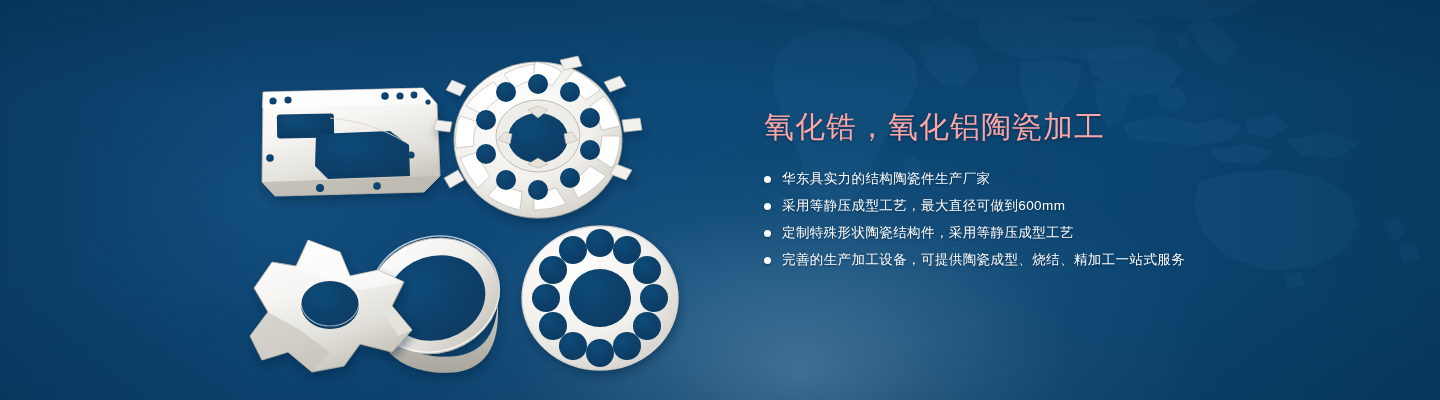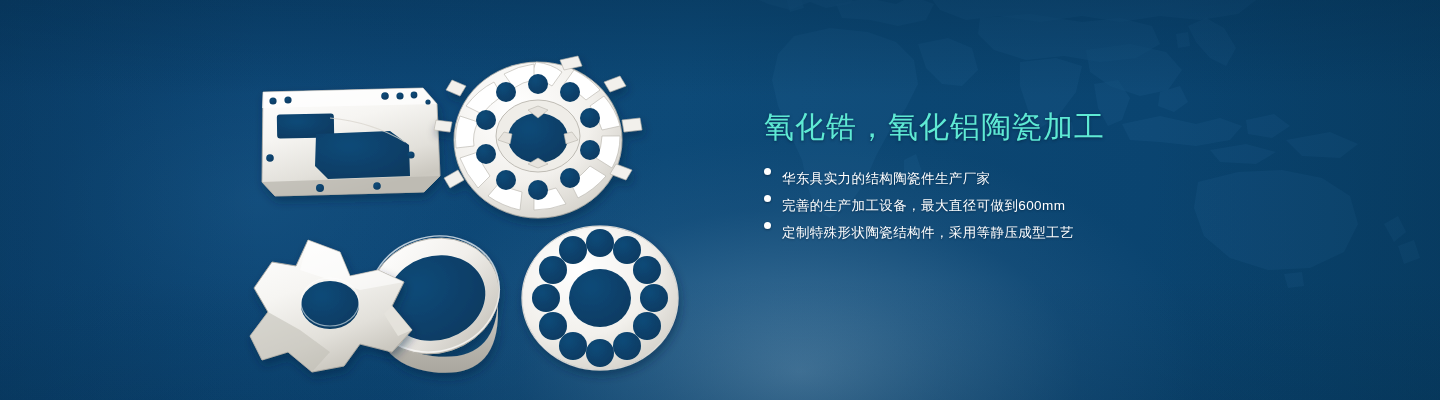--- a/index.html
+++ b/index.html
@@ -46,27 +46,27 @@
   }
   .worldmap svg{display:block;width:100%;height:100%;}
 
   
   .products{position:absolute;left:0;top:0;width:700px;height:400px;}
   .products svg{display:block;width:100%;height:100%;}
 
   
   .copy{position:absolute;left:764px;top:108px;width:600px;}
   .headline{
-    font-size:30px;line-height:38px;color:#5eead4;
+    font-size:30px;line-height:38px;color:#fca5a5;
     letter-spacing:1px;font-weight:400;white-space:nowrap;
     text-shadow:0 1px 3px rgba(0,24,48,0.55);
   }
   .bullets{margin-top:22px;}
   .bullet{
-    display:flex;
+    display:flex;align-items:center;
     height:22px;margin-bottom:5px;
   }
   .dot{
     width:7px;height:7px;border-radius:50%;
     background:#ffffff;flex:0 0 auto;margin-right:11px;
     box-shadow:0 1px 2px rgba(0,20,40,0.45);
   }
   .btext{
     font-size:13.5px;line-height:22px;color:#ffffff;
     letter-spacing:0.4px;white-space:nowrap;
@@ -295,22 +295,26 @@
   <div class="copy">
     <div class="headline">氧化锆，氧化铝陶瓷加工</div>
 
     <div class="bullets">
       <div class="bullet">
         <span class="dot"></span>
         <span class="btext">华东具实力的结构陶瓷件生产厂家</span>
       </div>
       <div class="bullet">
         <span class="dot"></span>
-        <span class="btext">完善的生产加工设备，最大直径可做到600mm</span>
+        <span class="btext">采用等静压成型工艺，最大直径可做到600mm</span>
       </div>
       <div class="bullet">
         <span class="dot"></span>
         <span class="btext">定制特殊形状陶瓷结构件，采用等静压成型工艺</span>
       </div>
+      <div class="bullet">
+        <span class="dot"></span>
+        <span class="btext">完善的生产加工设备，可提供陶瓷成型、烧结、精加工一站式服务</span>
+      </div>
     </div>
   </div>
 
 </div>
 
 </body></html>

